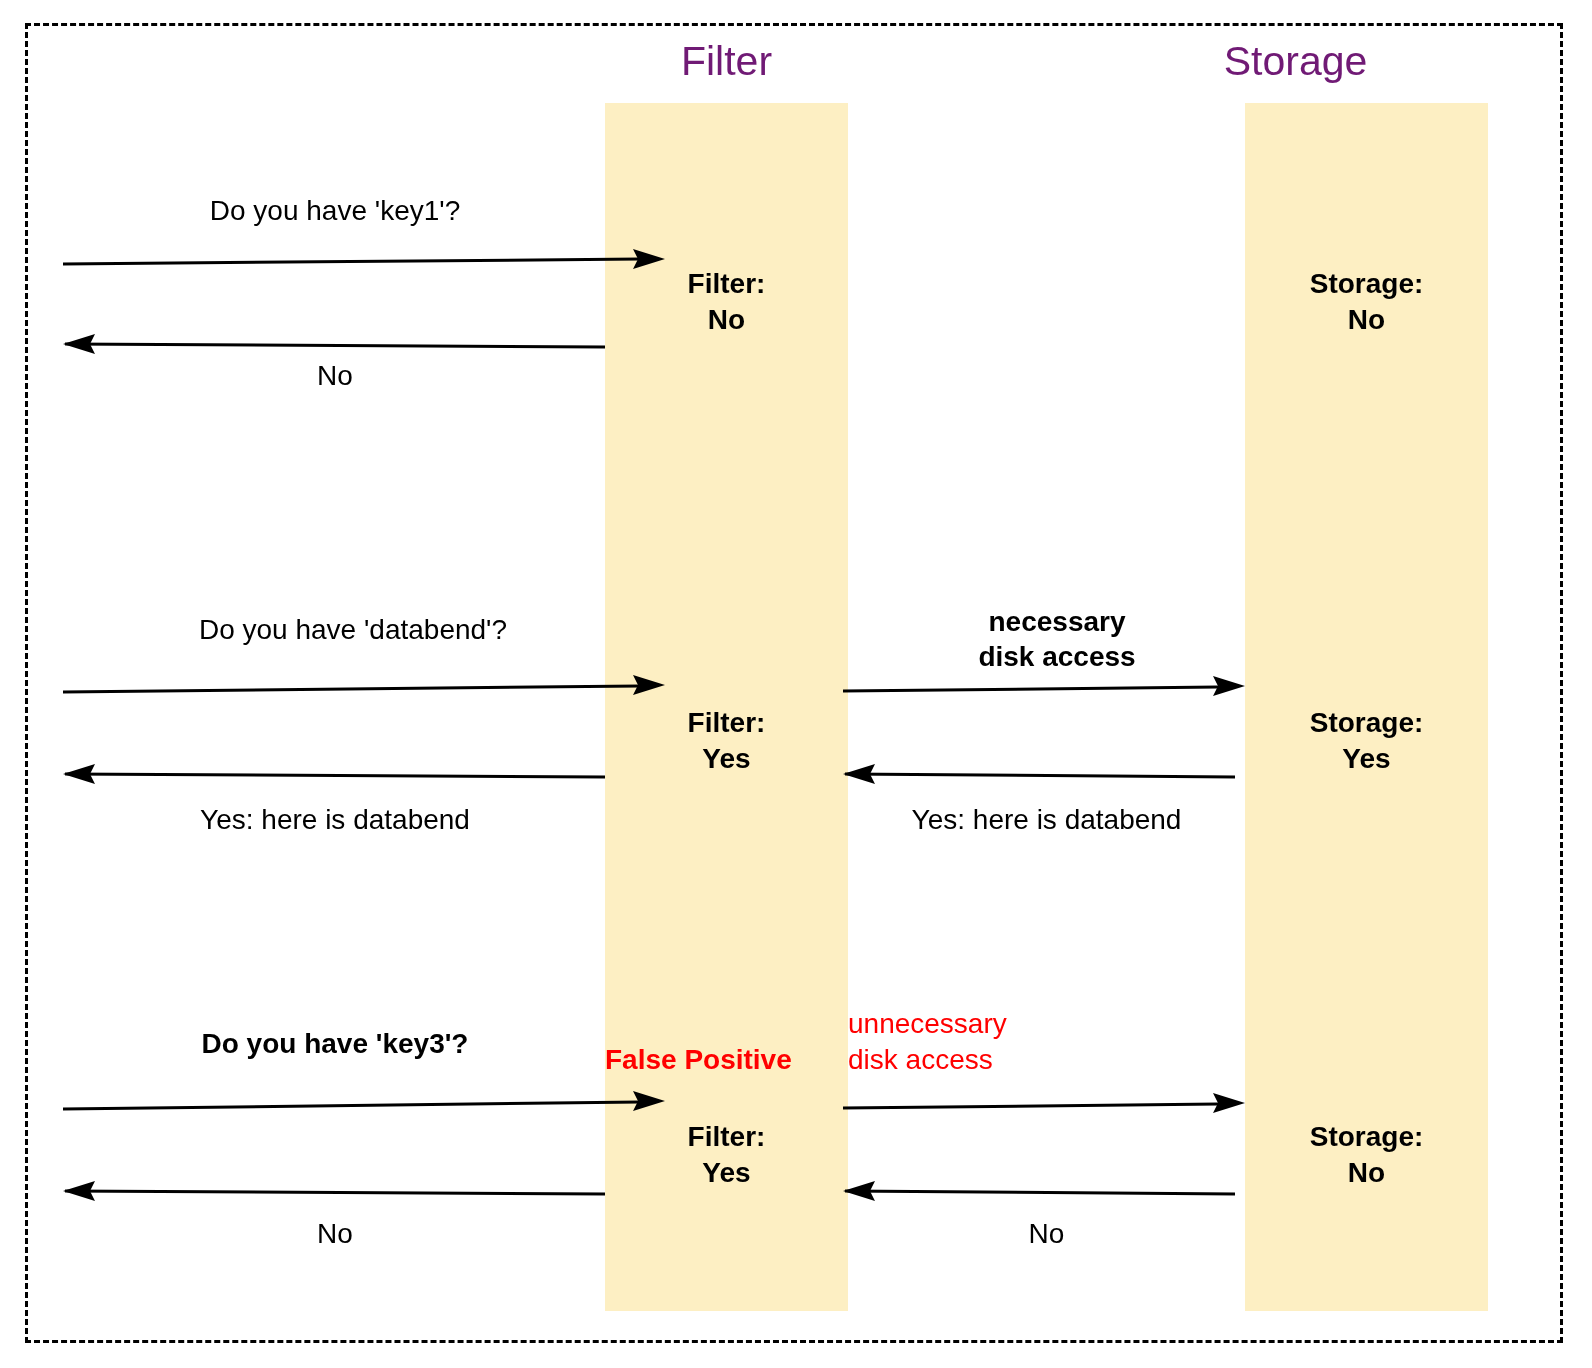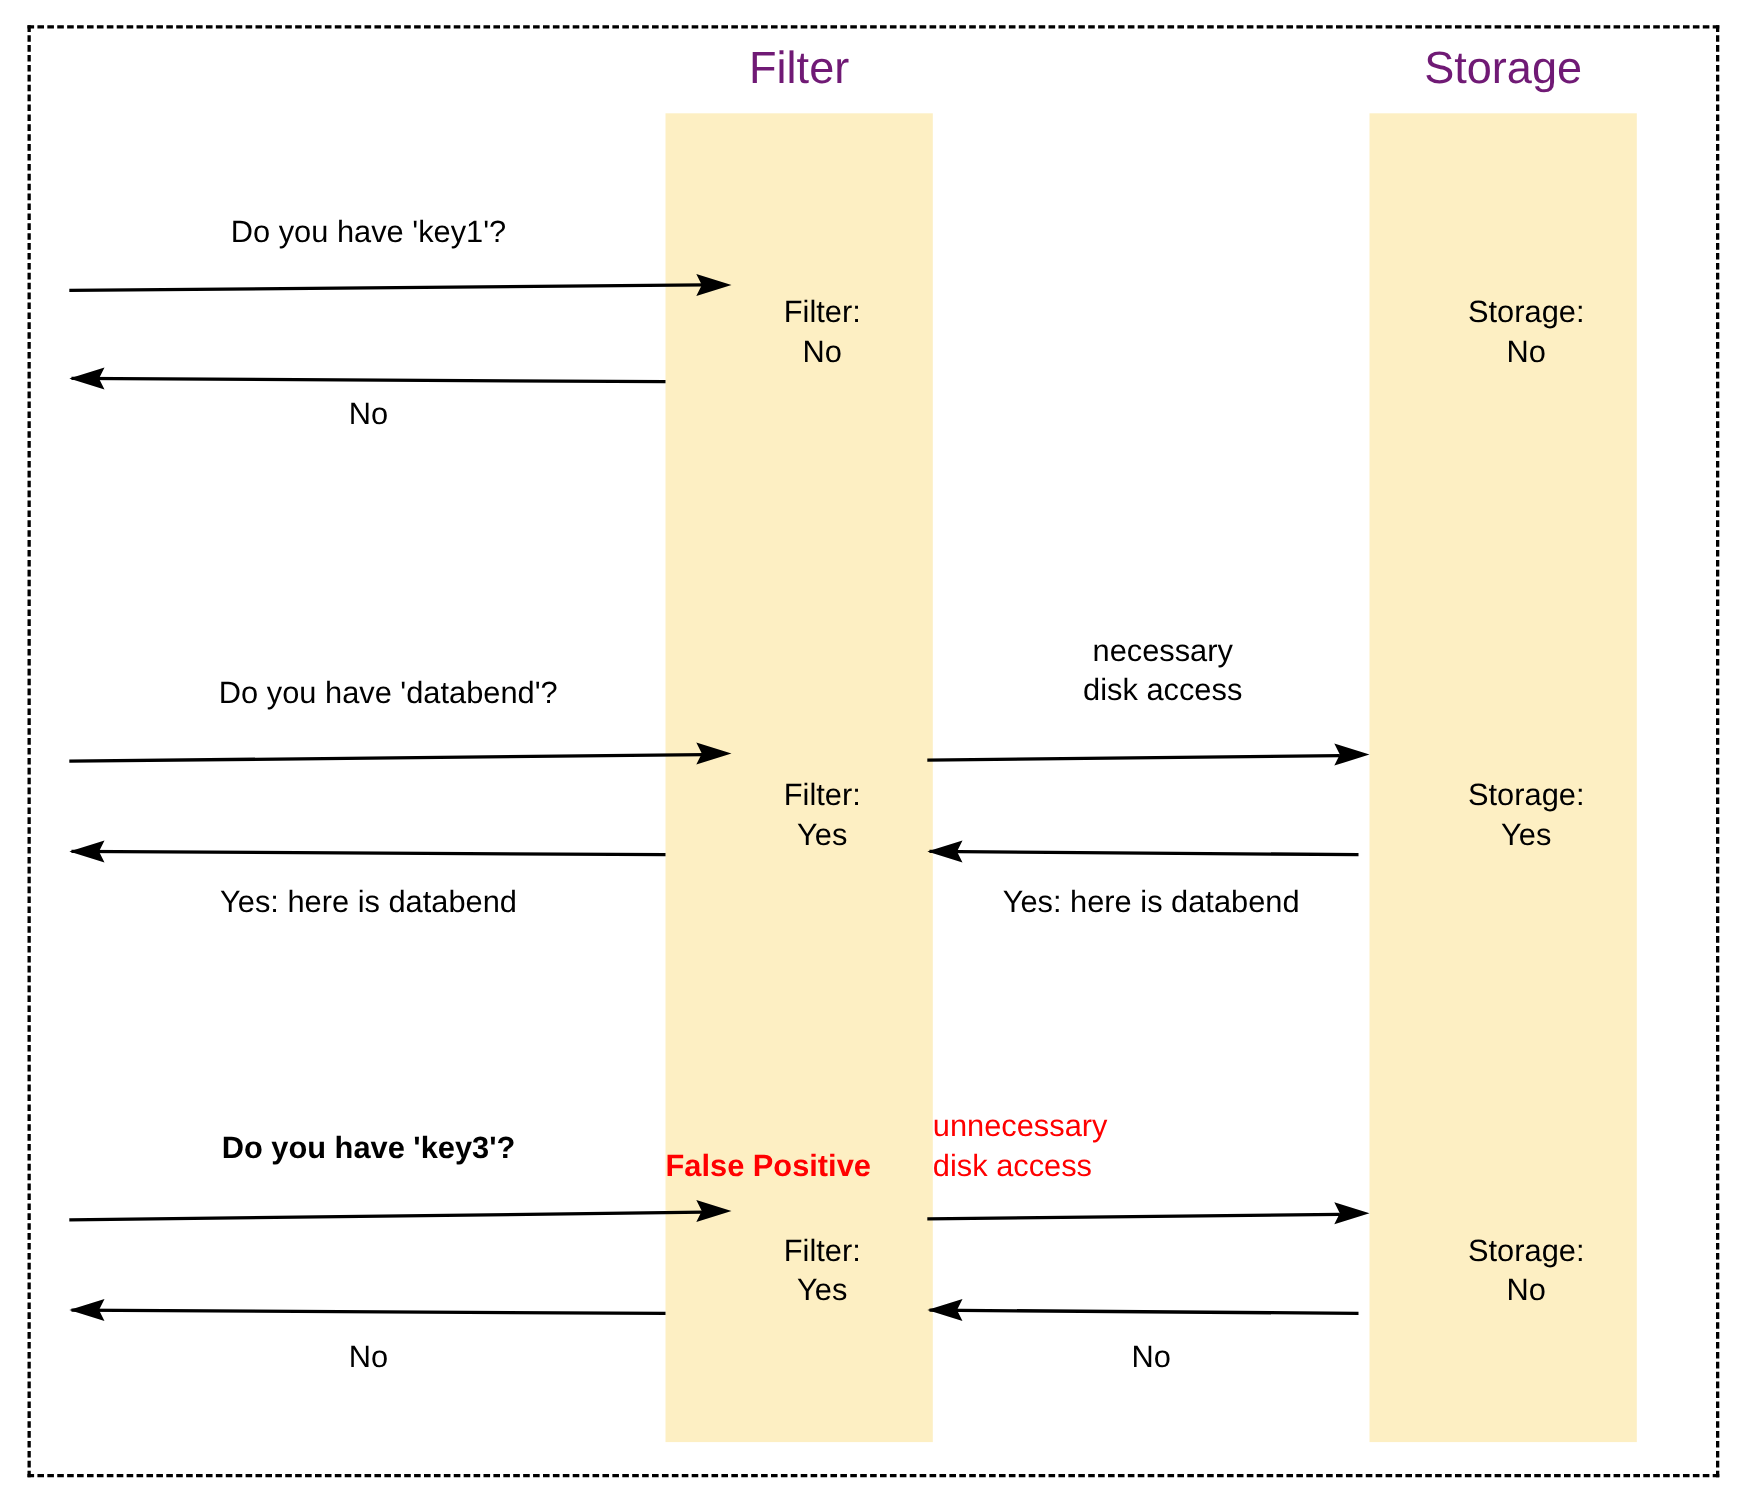--- a/index.html
+++ b/index.html
@@ -35,26 +35,25 @@
     white-space: nowrap;
     letter-spacing: 0px;
   }
   .lane-band {
     position: absolute;
     background: #fdefc3;
   }
   .lane-label {
     position: absolute;
     text-align: center;
-    font-weight: normal;
+    font-weight: bold;
     font-size: 28px;
     color: #000000;
     line-height: 1.28;
     white-space: nowrap;
-    padding-left: 21px;
   }
   .note-red {
     position: absolute;
     text-align: left;
     font-size: 28px;
     color: #ff0000;
     line-height: 1.28;
     white-space: nowrap;
   }
   .msg-label {
@@ -71,21 +70,21 @@
   }
 </style>
 </head>
 <body>
 
 <div id="canvas">
 
   <div class="dashed-frame"></div>
 
   <div class="lane-title" style="left:605px; top:38px; width:243px;">Filter</div>
-  <div class="lane-title" style="left:1245px; top:38px; width:243px;">Storage</div>
+  <div class="lane-title" style="left:1174px; top:38px; width:243px;">Storage</div>
 
   <div class="lane-band" style="left:605px; top:103px; width:243px; height:1208px;"></div>
   <div class="lane-band" style="left:1245px; top:103px; width:243px; height:1208px;"></div>
 
   <div class="msg-label" style="left:65px; top:193px; width:540px;">Do you have 'key1'?</div>
 
   <svg class="arrow-svg" style="left:60px; top:248px;" width="552" height="30">
     <line x1="3" y1="16" x2="580" y2="11" stroke="#000000" stroke-width="3"></line>
     <polygon points="605,11 573,1 578,11 573,21" fill="#000000"></polygon>
   </svg>
@@ -124,21 +123,21 @@
   <div class="lane-label" style="left:605px; top:705px; width:243px;">
     <span>Filter:</span><br>
     <span>Yes</span>
   </div>
 
   <div class="lane-label" style="left:1245px; top:705px; width:243px;">
     <span>Storage:</span><br>
     <span>Yes</span>
   </div>
 
-  <div class="msg-label" style="left:848px; top:574px; width:418px;">
+  <div class="msg-label" style="left:848px; top:604px; width:418px;font-weight:bold;">
     <span>necessary</span><br>
     <span>disk access</span>
   </div>
 
   <svg class="arrow-svg" style="left:840px; top:673px;" width="400" height="30">
     <line x1="3" y1="18" x2="378" y2="14" stroke="#000000" stroke-width="3"></line>
     <polygon points="405,13 373,3 378,13 373,23" fill="#000000"></polygon>
   </svg>
 
   <svg class="arrow-svg" style="left:840px; top:760px;" width="400" height="30">

